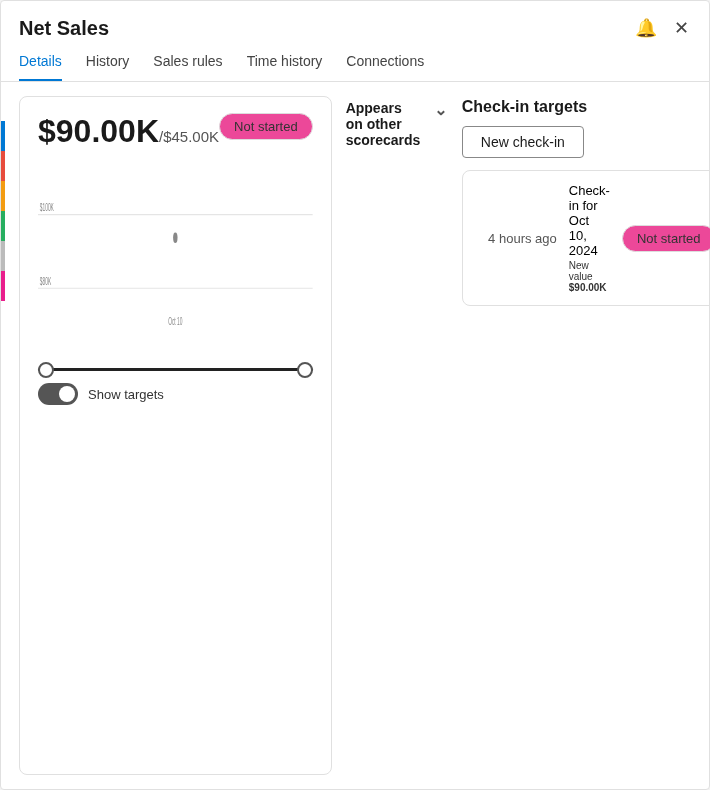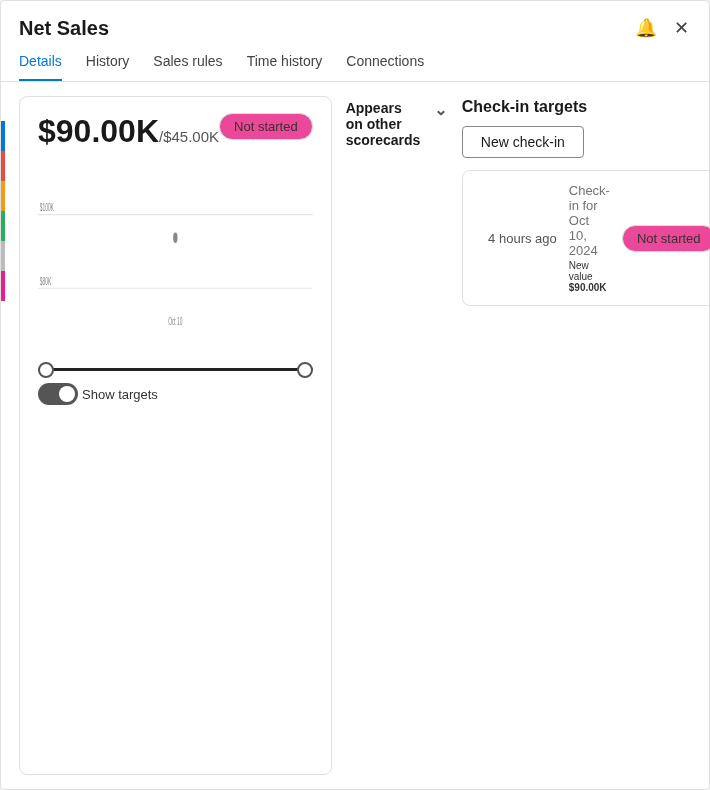--- a/index.html
+++ b/index.html
@@ -167,21 +167,21 @@
       cursor: pointer;
     }
 
     .range-thumb.left { left: 0; }
     .range-thumb.right { right: 0; }
 
     
     .toggle-row {
       display: flex;
       align-items: center;
-      gap: 4px;
+      gap: 10px;
       margin-top: 12px;
     }
 
     .toggle {
       width: 40px;
       height: 22px;
       background: #555;
       border-radius: 11px;
       position: relative;
       cursor: pointer;
@@ -263,21 +263,21 @@
 
     .checkin-info {
       flex: 1;
       display: flex;
       flex-direction: column;
       gap: 2px;
     }
 
     .checkin-date {
       font-size: 13px;
-      color: #737373;
+      color: #000000;
       font-weight: 500;
     }
 
     .checkin-new-value {
       font-size: 10px;
       color: #333;
     }
 
     .checkin-new-value span {
       font-weight: 600;

